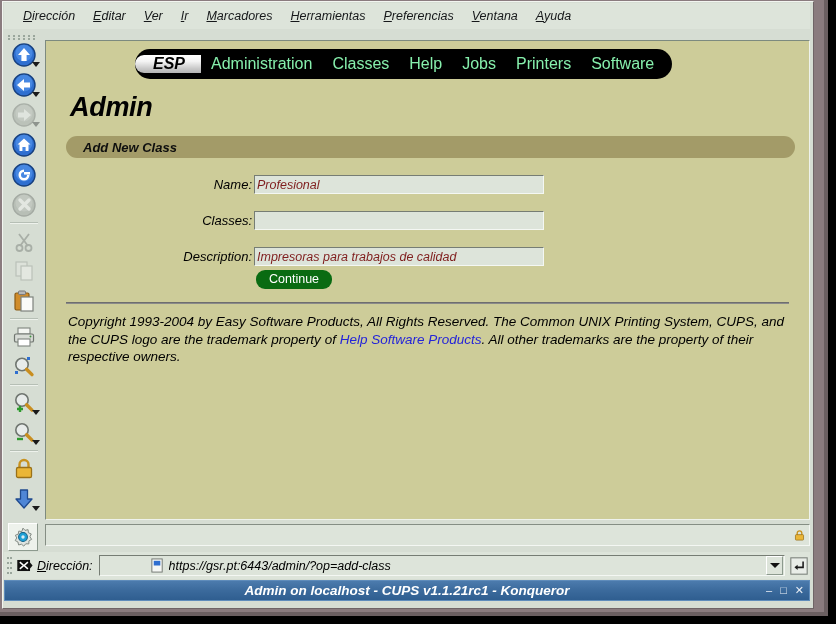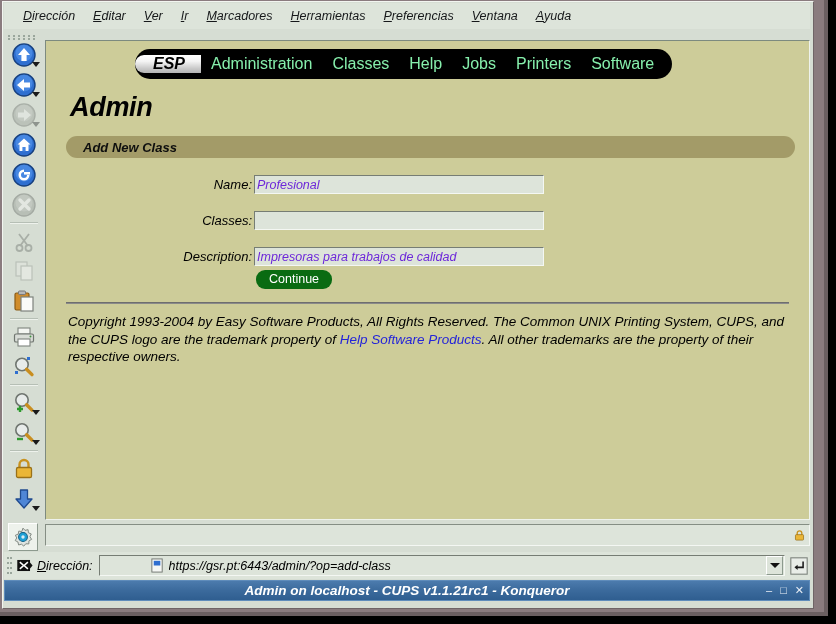--- a/index.html
+++ b/index.html
@@ -247,21 +247,21 @@
     width: 290px;
     height: 19px;
     background: #dde4da;
     border: 1px solid #767d74;
     border-right-color: #f4f7f3;
     border-bottom-color: #f4f7f3;
     box-sizing: border-box;
     font-family: "Liberation Sans", sans-serif;
     font-size: 12.5px;
     font-style: italic;
-    color: #6d28d9;
+    color: #7f1d1d;
     padding: 0 2px;
     outline: none;
   }
   #continue-row {
     margin-left: 198px;
     margin-top: 2px;
   }
   #continue-btn {
     background: #0a6b12;
     color: #ffffff;

